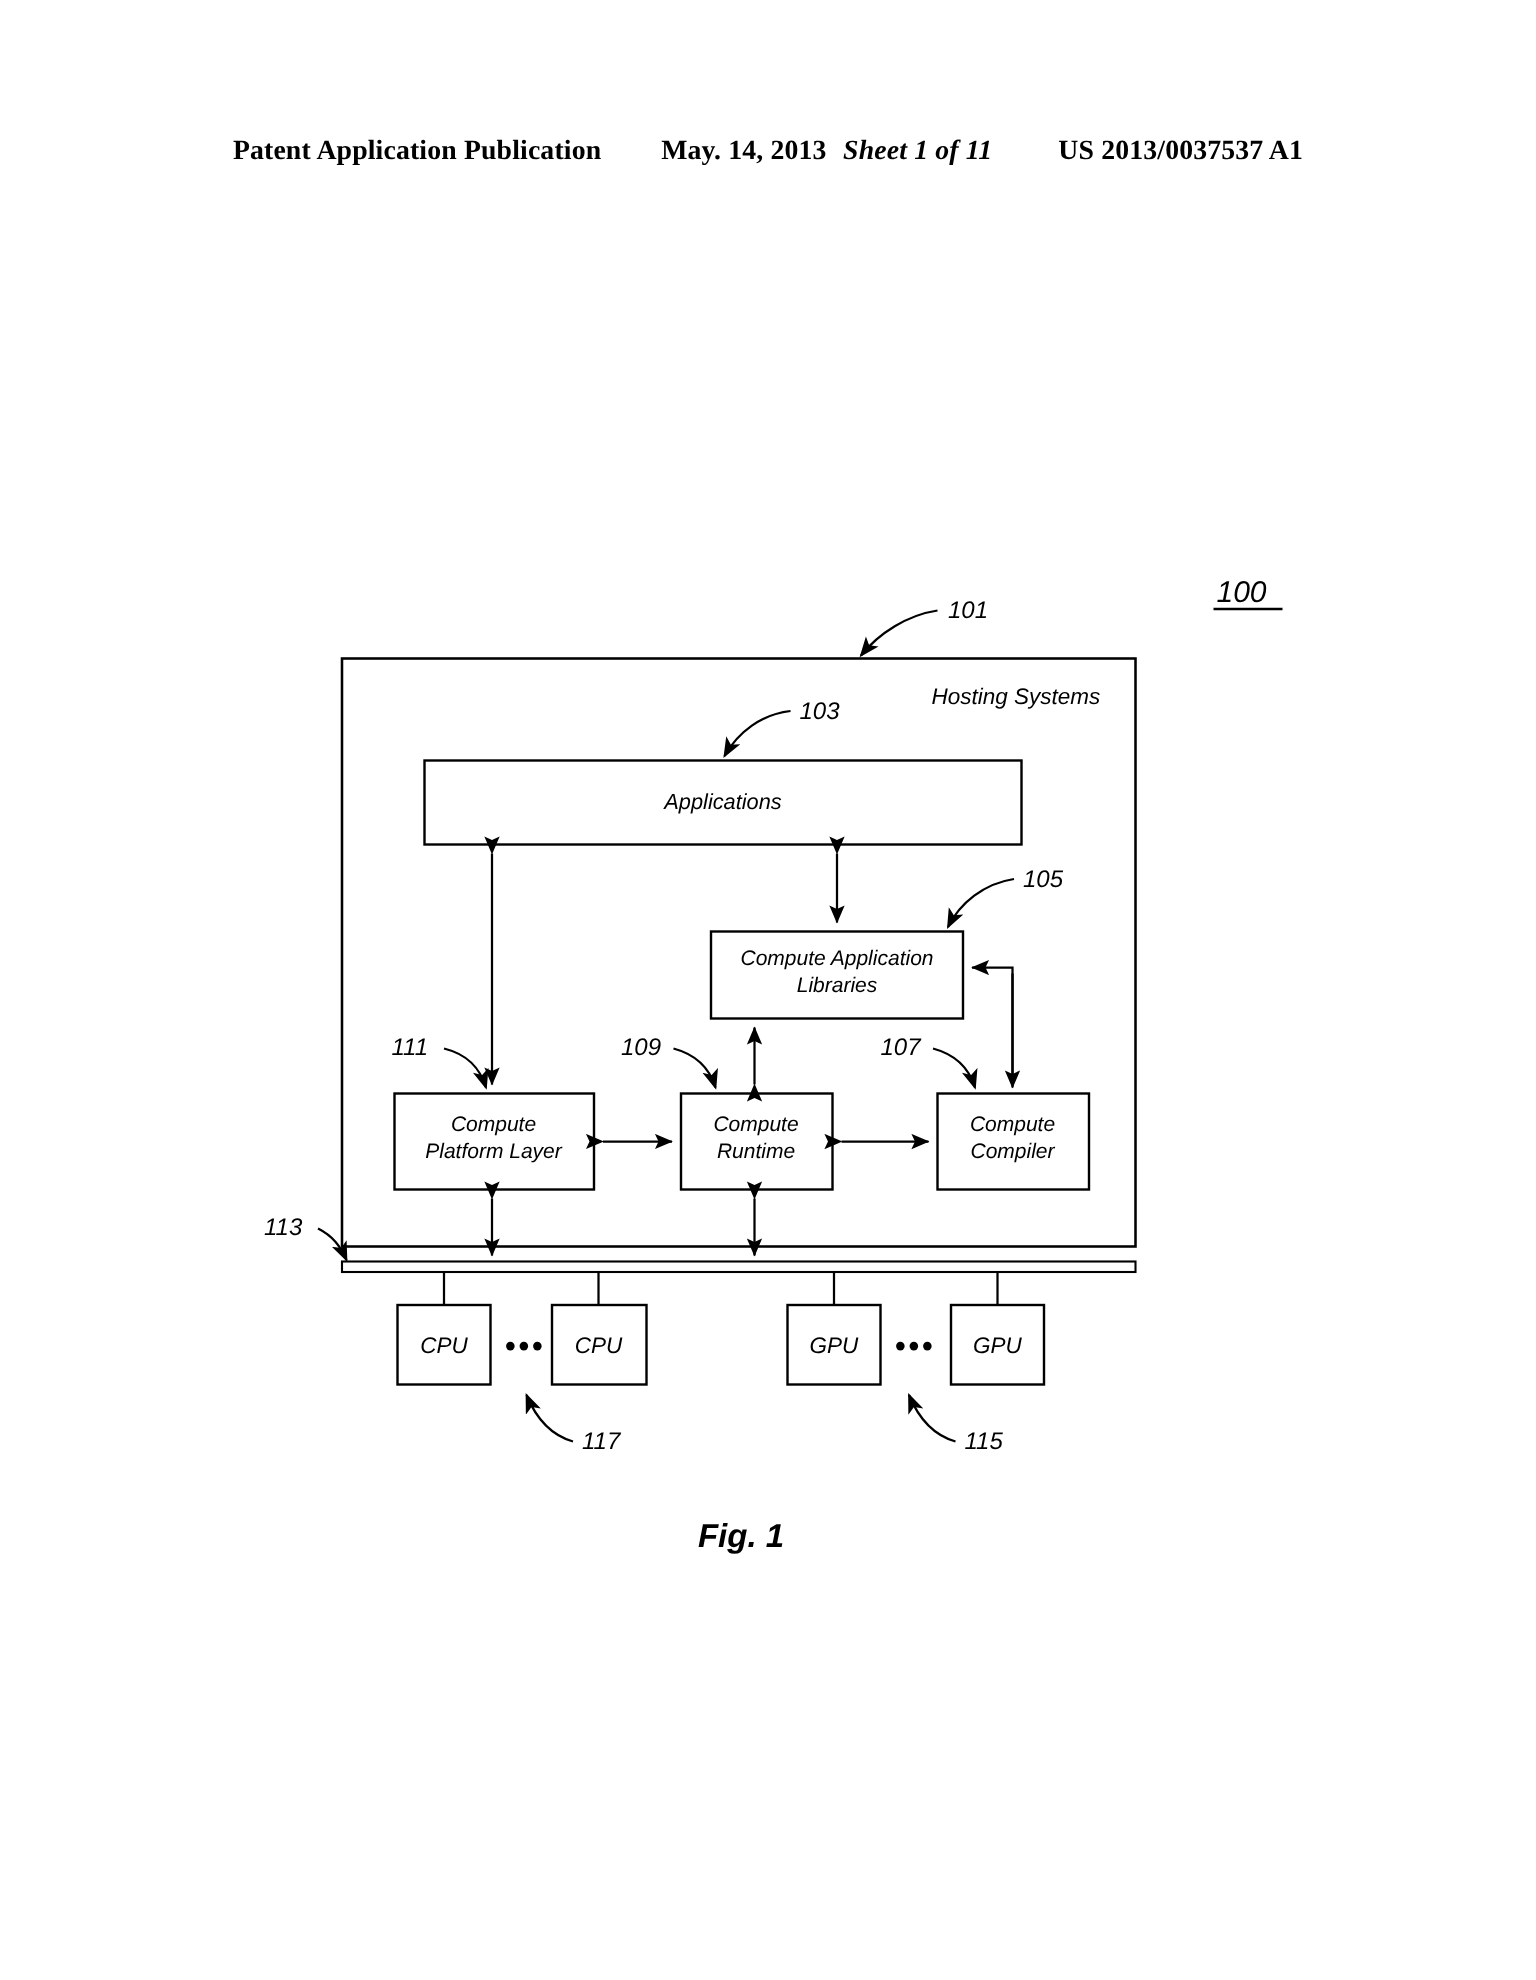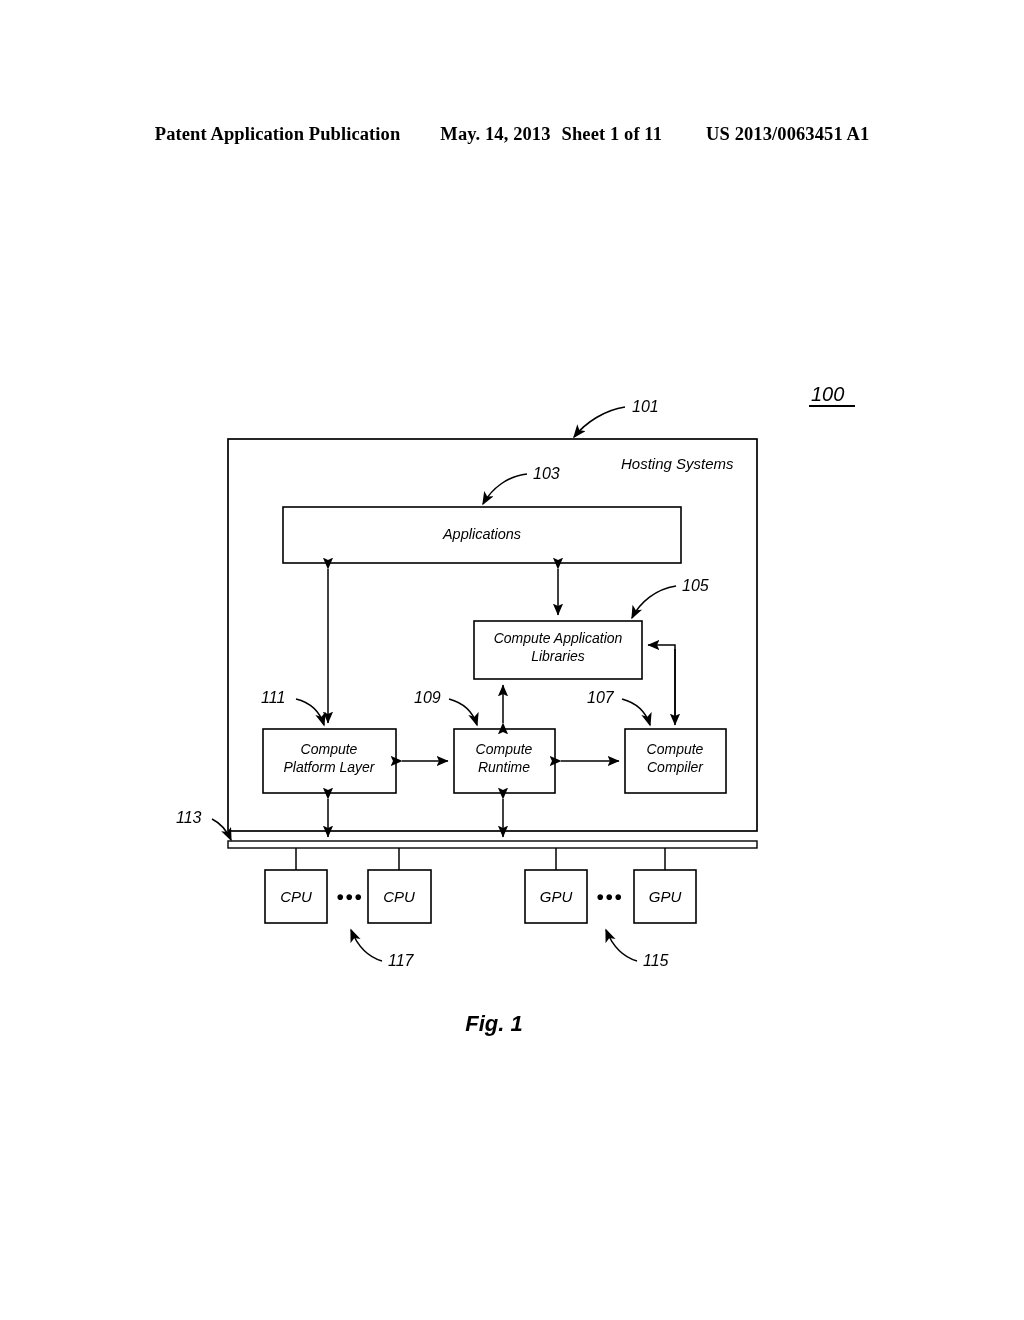--- a/index.html
+++ b/index.html
@@ -25,28 +25,28 @@
     width: 1024px;
     height: 30px;
     display: flex;
     align-items: center;
     justify-content: center;
     font-family: "Liberation Serif", serif;
     font-weight: bold;
     font-size: 18.5px;
     letter-spacing: 0.1px;
     white-space: nowrap;
-    margin-top: 33px;
   }
   .hdr-pub { }
   .hdr-date {
     margin-left: 40px;
   }
   .hdr-sheet {
     margin-left: 11px;
+    font-style: italic;
   }
   .hdr-num {
     margin-left: 44px;
   }
 
   
   #figure-canvas {
     position: absolute;
     left: 0;
     top: 13px;
@@ -117,21 +117,21 @@
     letter-spacing: 2px;
   }
 </style>
 </head>
 <body>
 
 <div class="page-header">
   <span class="hdr-pub">Patent Application Publication</span>
   <span class="hdr-date">May. 14, 2013</span>
   <span class="hdr-sheet">Sheet 1 of 11</span>
-  <span class="hdr-num">US 2013/0063451 A1</span>
+  <span class="hdr-num">US 2013/0037537 A1</span>
 </div>
 
 <div id="figure-canvas">
 <svg width="1024" height="1320" viewBox="0 0 1024 1320" xmlns="http://www.w3.org/2000/svg">
   <defs>
     <marker id="arrowFull" markerWidth="9" markerHeight="9" refX="7.6" refY="3.4" orient="auto" markerUnits="strokeWidth">
       <path d="M0,0 L8,3.4 L0,6.8 L1.6,3.4 Z" fill="#000"></path>
     </marker>
     <marker id="arrowFullStart" markerWidth="9" markerHeight="9" refX="7.6" refY="3.4" orient="auto" markerUnits="strokeWidth">
       <path d="M0,0 L8,3.4 L0,6.8 L1.6,3.4 Z" fill="#000"></path>

